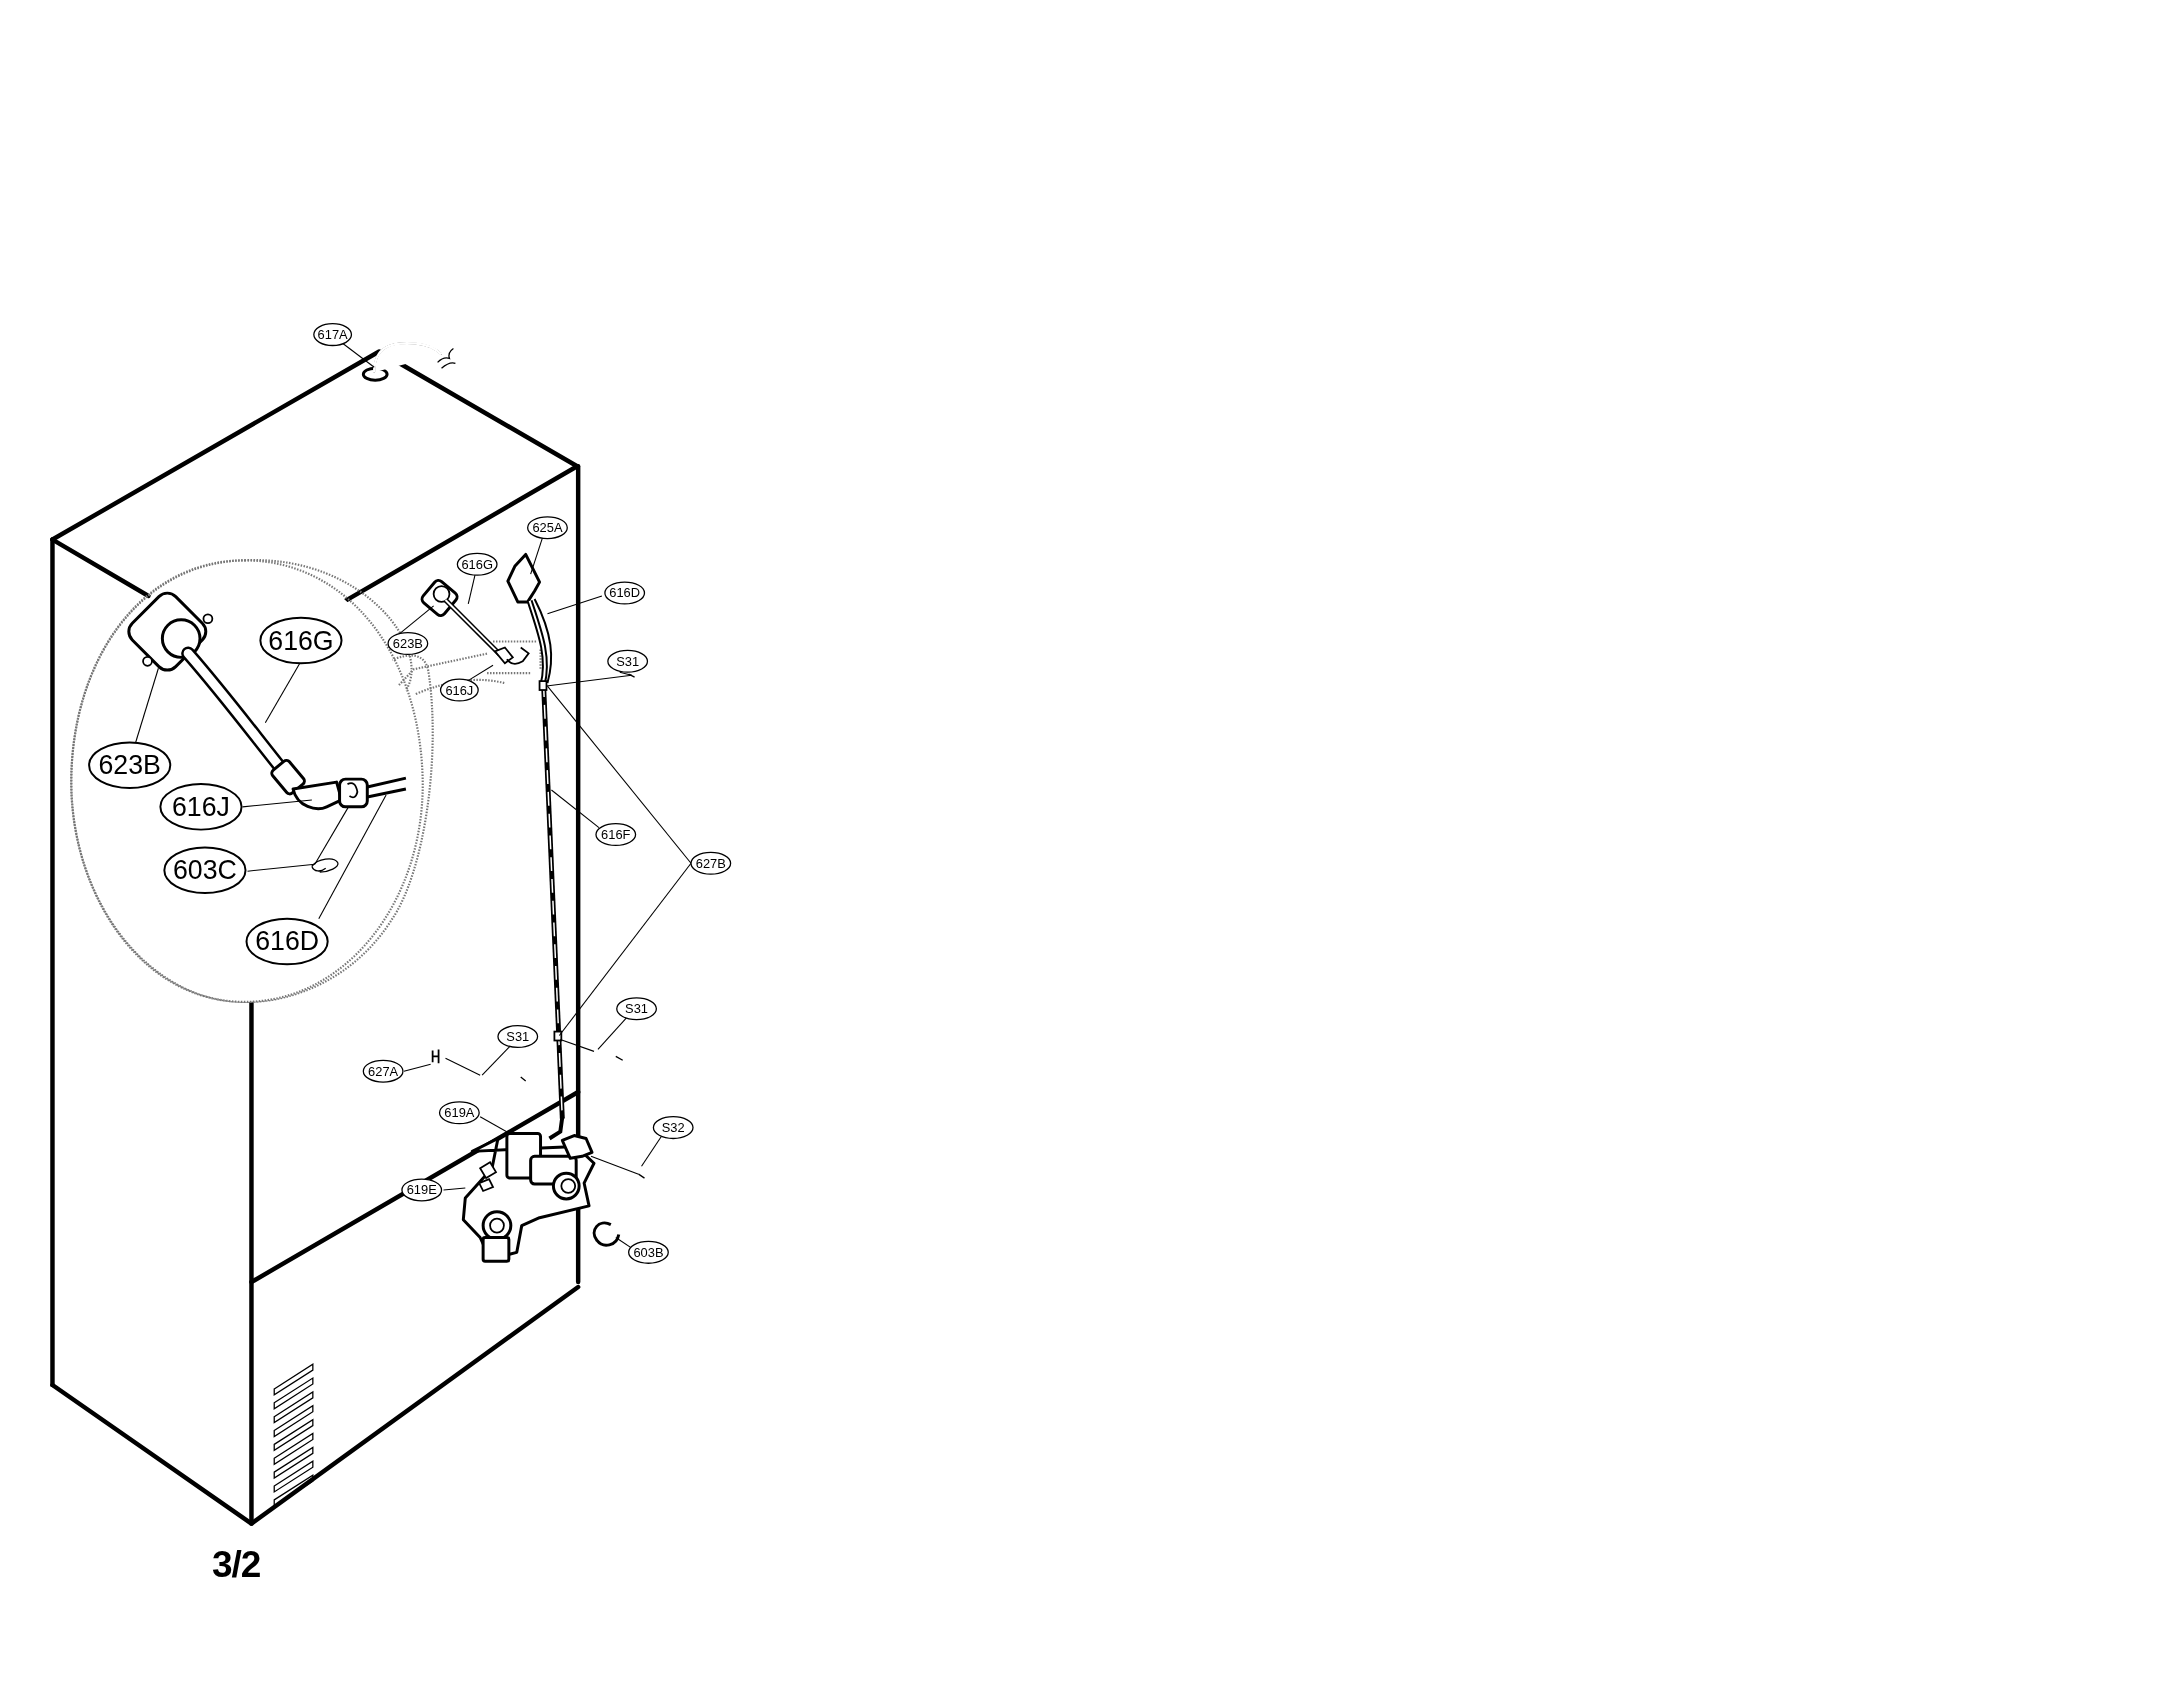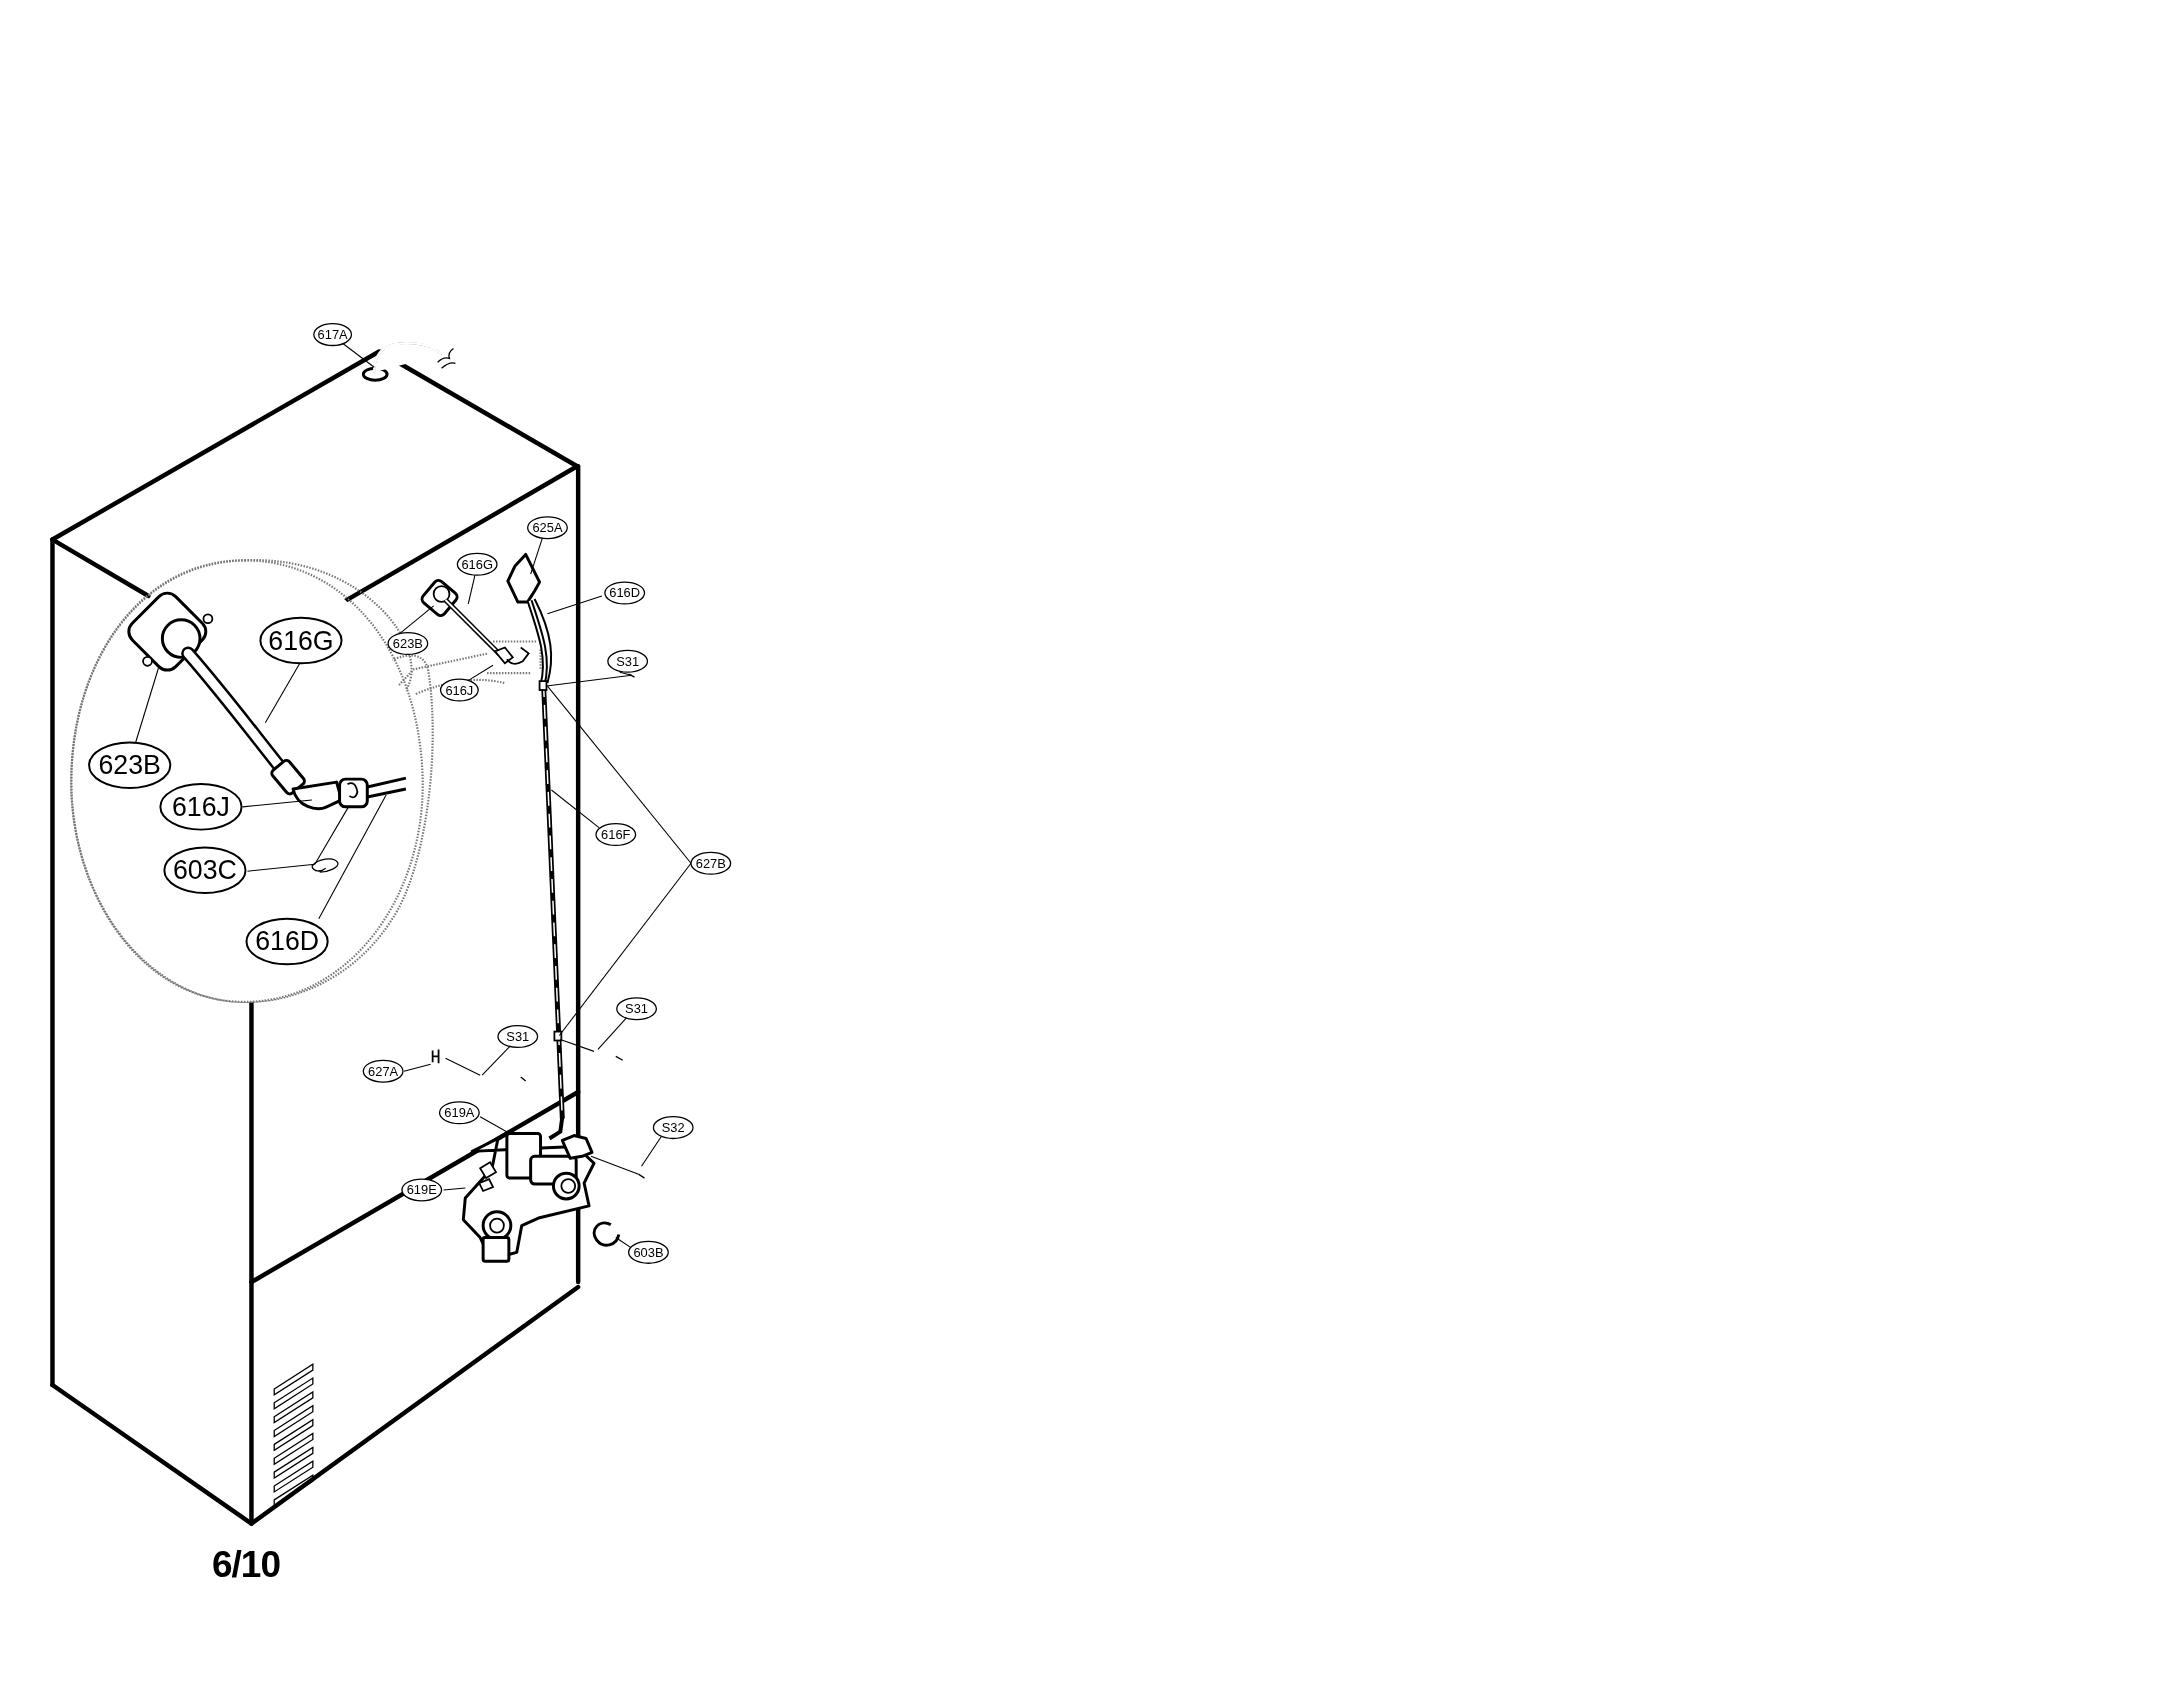--- a/index.html
+++ b/index.html
@@ -235,14 +235,14 @@
   <g class="hotspot">
     <ellipse class="callout-oval-lg" cx="207" cy="879" rx="41" ry="23"></ellipse>
     <text class="callout-text-lg" x="207" y="879">603C</text>
   </g>
   <g class="hotspot">
     <ellipse class="callout-oval-lg" cx="290" cy="951" rx="41" ry="23"></ellipse>
     <text class="callout-text-lg" x="290" y="951">616D</text>
   </g>
 </svg>
 
-<div class="page-label">6/10</div>
+<div class="page-label">3/2</div>
 
 
 </body></html>

